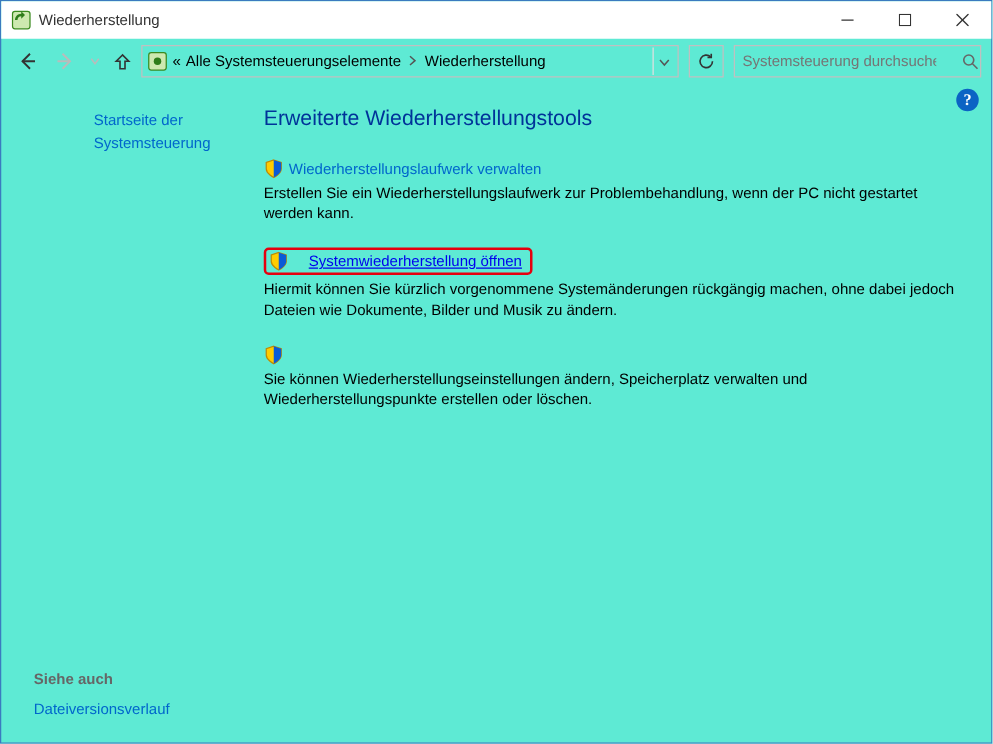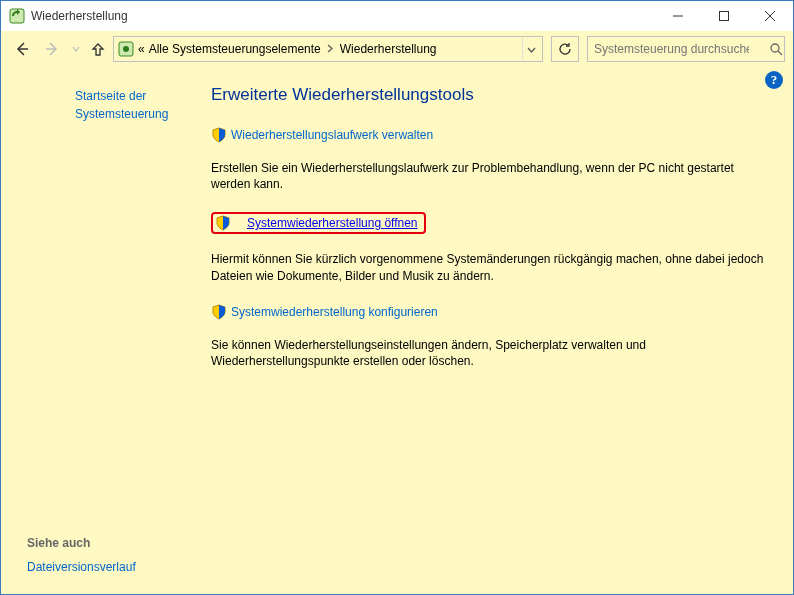--- a/index.html
+++ b/index.html
@@ -1,18 +1,18 @@
 <!DOCTYPE html>
 <html><head>
 <meta charset="utf-8">
 <style>
   * { box-sizing: border-box; }
   html, body { margin: 0; padding: 0; font-family: "Segoe UI", Tahoma, sans-serif; font-size: 12px; color: #000; background: #fff; }
   .window {
-    width: 794px; height: 595px; border: 1px solid #3a7bbf; background: #fef9c3;
+    width: 794px; height: 595px; border: 1px solid #3a7bbf; background: #5eead4;
     display: flex; flex-direction: column; position: relative;
   }
   
   .titlebar {
     height: 30px; display: flex; align-items: center; padding: 0 0 0 8px;
     background: #fff;
   }
   .titlebar .title-icon { width: 16px; height: 16px; display: inline-flex; margin-right: 6px; }
   .titlebar .title-text { font-size: 12px; color: #333; }
   .win-controls { margin-left: auto; display: flex; }
@@ -41,21 +41,21 @@
   
   .body-area { flex: 1 1 auto; display: flex; position: relative; overflow: hidden; padding-top: 6px; }
   .sidebar { width: 200px; padding: 14px 10px 10px 26px; }
   .sidebar a.link { color: #0066cc; text-decoration: none; display:block; line-height:1.5;margin-left:48px; }
   .main { flex:1; padding: 12px 22px 24px 10px; position:relative; }
   .main h1 { font-size: 17px; font-weight: 400; color: #003399; margin: 0 0 22px 0; }
   .task { margin-bottom: 20px; }
   .task-head { display:flex; align-items:center; gap:4px; margin-bottom: 2px; }
   .task-head a { color: #0066cc; text-decoration:none; font-size:12px; }
   .shield { width:16px; height:16px; display:inline-flex; }
-  .task p { margin: 17px 0 0 0; font-size:12px; color:#000; line-height:1.35; }
+  .task p { margin: 3px 0 0 0; font-size:12px; color:#000; line-height:1.35; }
   .highlight-box { display:inline-flex; align-items:center; gap:16px; border:2.5px solid #e6000f; border-radius:4px; padding: 1px 6px 1px 2px; }
   .extra-link { color:#0066cc; text-decoration:none; display:block; line-height:1.4; margin-top:4px; }
   .help-icon { position:absolute; top: 4px; right: 10px; width:18px; height:18px; border-radius:50%; background:#0b63c4; color:#fff; font-weight:bold; font-size:13px; display:flex; align-items:center; justify-content:center; font-family:Georgia,serif;}
   .see-also { position:absolute; left:26px; bottom: 20px; }
   .see-also .sa-title { color:#666; margin-bottom:10px;font-weight:bold; }
   .see-also a { color:#0066cc; text-decoration:none; display:block; }
 </style>
 </head>
 <body>
 
@@ -197,21 +197,20 @@
       </div>
 
       <div class="task">
         <div class="task-head">
           <span class="shield">
             <svg viewBox="0 0 16 16">
                 <path d="M8 1 L14 3 V8 C14 12 8 15 8 15 C8 15 2 12 2 8 V3 Z" fill="#ffcc00" stroke="#c08a00"></path>
                 <path d="M8 1 L14 3 V8 C14 12 8 15 8 15 Z" fill="#0a5bd6"></path>
               </svg>
           </span>
-          <a href="#">Systemwiederherstellung konfigurieren</a>
         </div>
         <p>Sie können Wiederherstellungseinstellungen ändern, Speicherplatz verwalten und Wiederherstellungspunkte erstellen oder löschen.</p>
       </div>
 
     </div>
   </div>
 
 </div>
 
 </body></html>

